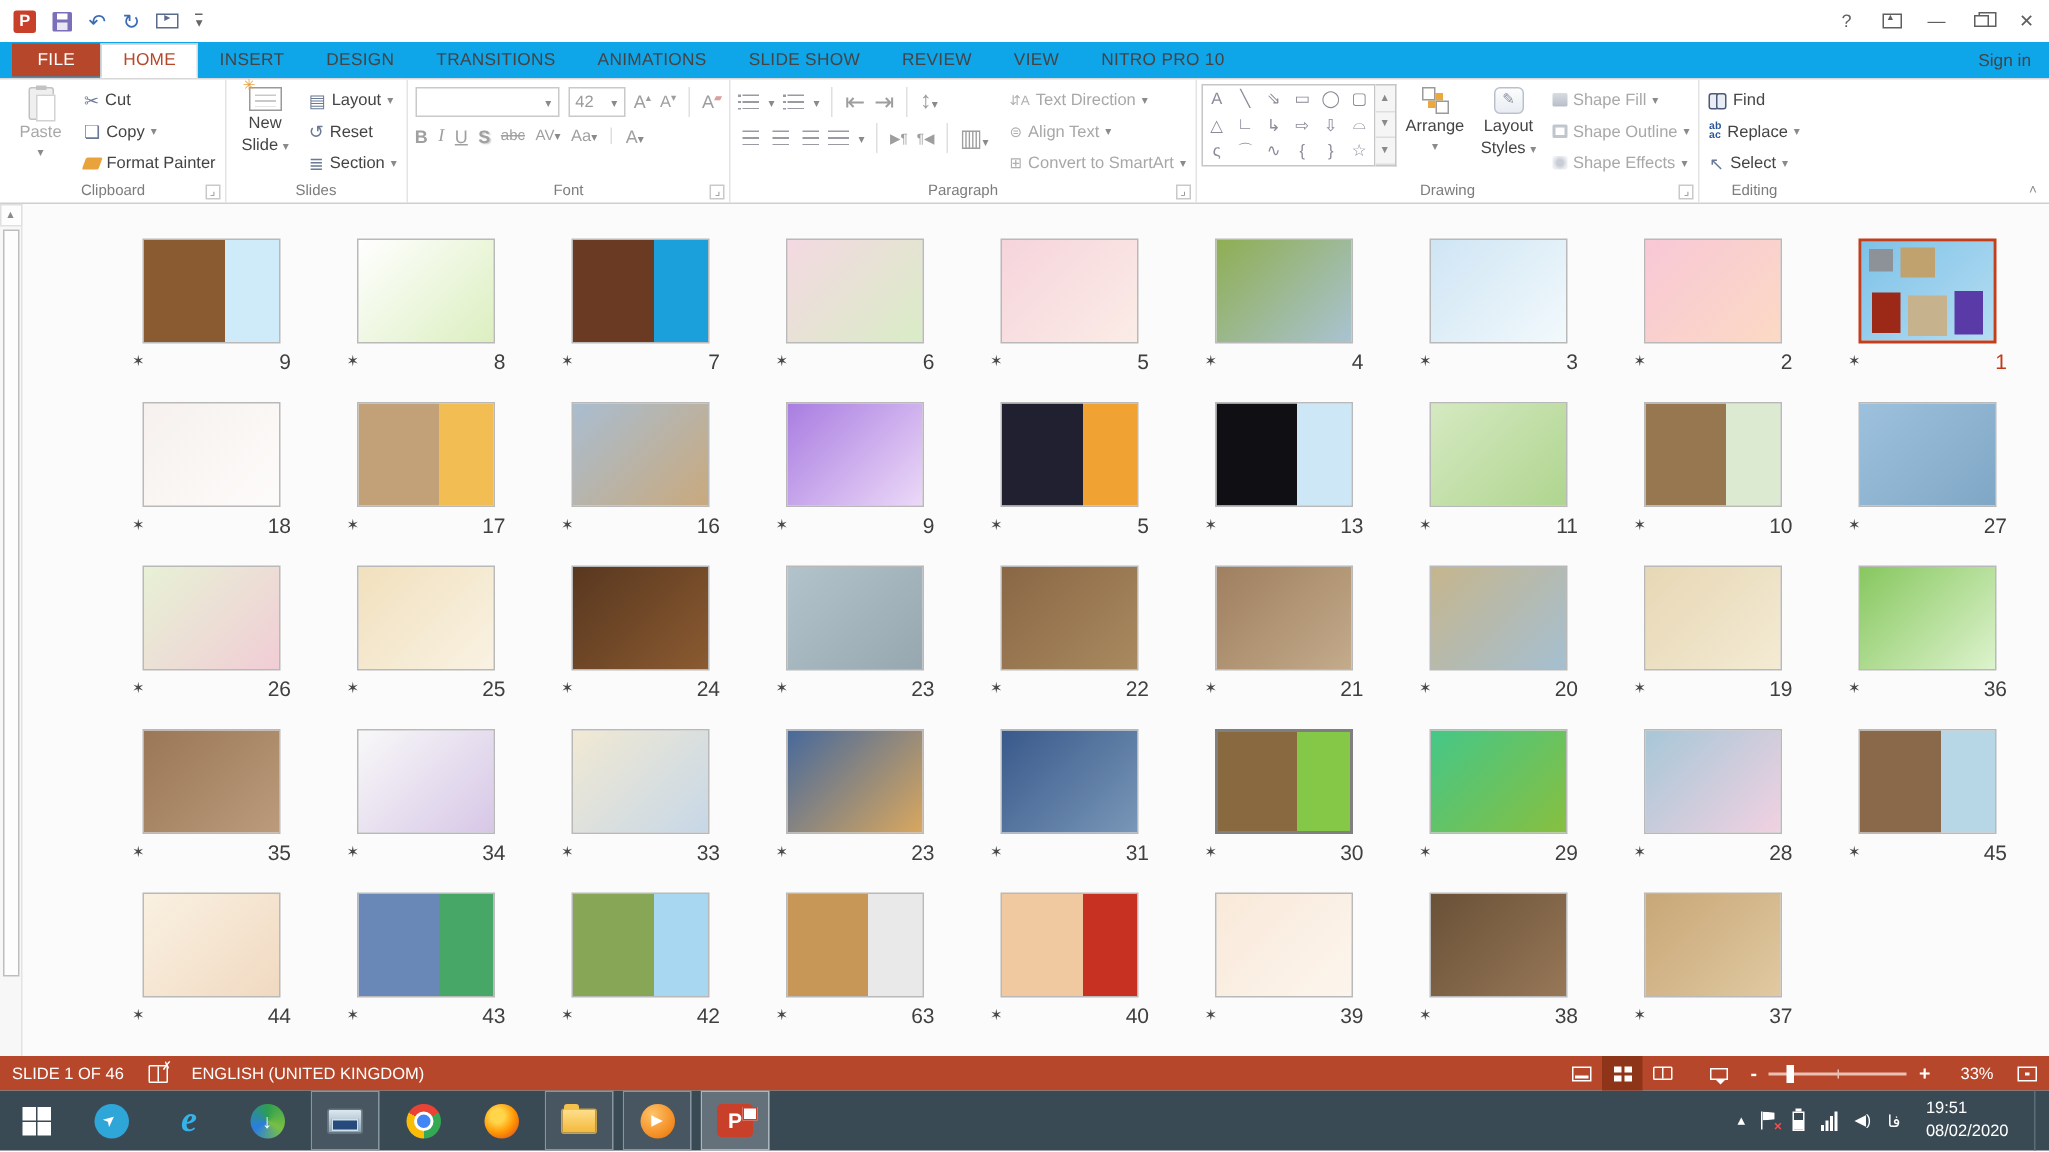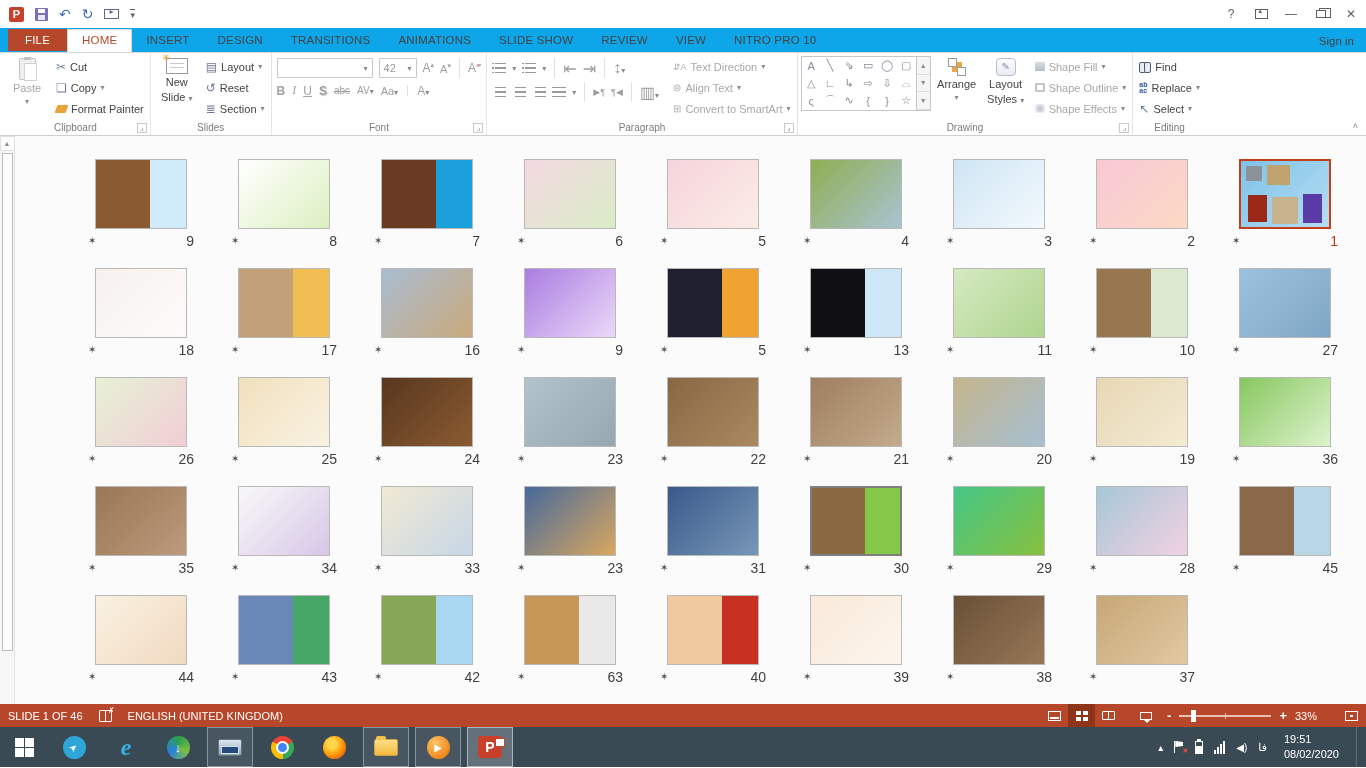--- a/index.html
+++ b/index.html
@@ -102,21 +102,21 @@
   .svi-sorter i{background:#fff}
   .svi-reading{width:13px;height:9px;border:1px solid #fff;position:relative;border-radius:1px}
   .svi-reading::before{content:"";position:absolute;left:5px;top:0;bottom:0;width:1px;background:#fff}
   .svi-show{width:12px;height:8px;border:1px solid #fff;position:relative}
   .svi-show::after{content:"";position:absolute;left:3px;bottom:-4px;border-left:3px solid transparent;border-right:3px solid transparent;border-top:3px solid #fff}
   .zoomer{display:flex;align-items:center;gap:8px;margin:0 8px}
   .zbtn{font-size:13px;font-weight:bold}
   .ztrack{width:92px;height:2px;background:#e9c0b2;position:relative}
   .ztrack::before{content:"";position:absolute;left:50%;top:-2px;width:1px;height:6px;background:#e9c0b2}
   .zthumb{position:absolute;left:12px;top:-5px;width:5px;height:12px;background:#fff}
-  .zpct{width:34px;text-align:left;margin-right:8px}
+  .zpct{width:34px;text-align:right;margin-right:8px}
   .fit-ic{width:13px;height:10px;border:1px solid #fff;position:relative;margin:0 8px}
   .fit-ic::before{content:"";position:absolute;left:4px;top:3px;width:3px;height:2px;background:#fff}
   
   .taskbar{height:40px;background:#3a4a55;display:flex;align-items:stretch;color:#fff}
   .startbtn{width:48px;display:flex;align-items:center;justify-content:center}
   .winlogo{display:grid;grid-template-columns:9px 9px;grid-auto-rows:9px;gap:1px}
   .winlogo i{background:#fff}
   .tb-app{width:46px;margin:0 3px;display:flex;align-items:center;justify-content:center;position:relative}
   .tb-app.running{box-shadow:inset 0 0 0 1px #8795a0;background:rgba(255,255,255,.07)}
   .tb-app.active{background:rgba(255,255,255,.22);box-shadow:inset 0 0 0 1px #aab6be}

